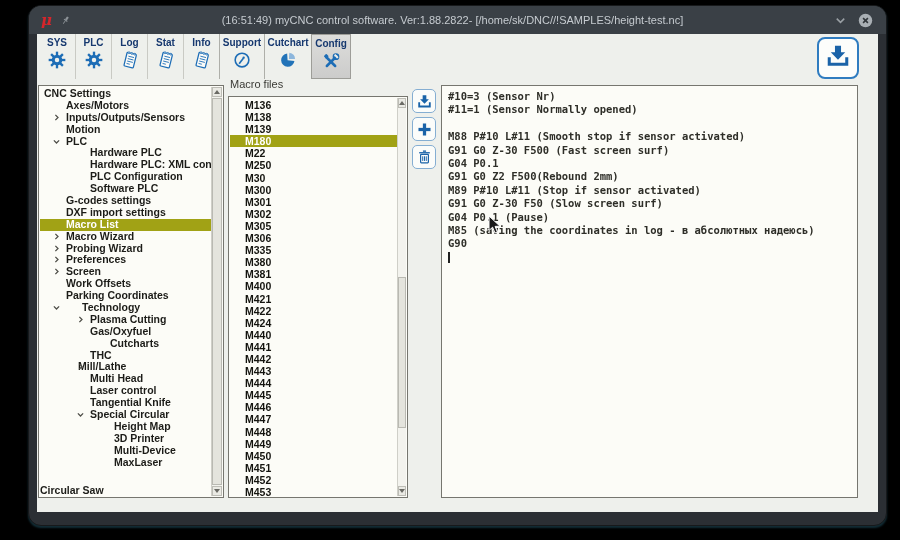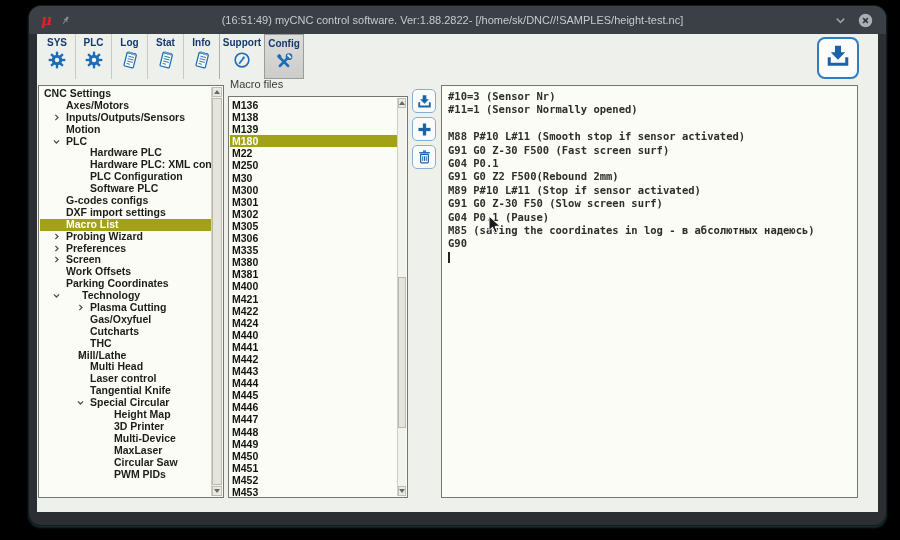--- a/index.html
+++ b/index.html
@@ -51,21 +51,21 @@
   .trow{position:relative;height:11.9px;line-height:11.9px;font-size:10.5px;font-weight:600;
         color:#1c1c18;white-space:nowrap;margin-right:11px;}
   .trow .tlbl{display:block;overflow:hidden;}
   .trow.sel{background:#a1a215;color:#fff;}
   .tree-rows{position:absolute;left:1px;top:2px;right:0;bottom:0;}
   .exp{position:absolute;top:1px;width:10px;height:10px;color:#4e4e48;}
   .exp svg{width:9px;height:9px;display:block;}
 
   
   .lrow{height:12.1px;line-height:12.1px;font-size:10.5px;font-weight:700;color:#14140f;
-        padding-left:2px;white-space:nowrap;margin-right:9px;}
+        padding-left:15px;white-space:nowrap;margin-right:9px;}
   .lrow.sel{background:#a1a215;color:#fff;}
   .list-rows{position:absolute;left:1px;top:2px;right:0;bottom:0;}
 
   
   .sb{position:absolute;top:1px;bottom:1px;right:1px;background:#f3f3ee;border-left:1px solid #cfcfc8;}
   .sb.w10{width:10px}.sb.w8{width:8px}
   .sb .cap{position:absolute;left:0;right:0;height:10px;background:#eaeae4;border:1px solid #bdbdb6;box-sizing:border-box;}
   .sb .cap.up{top:0}.sb .cap.dn{bottom:0}
   .arr{width:0;height:0;margin:2px auto 0;}
   .arr.up{border-left:3px solid transparent;border-right:3px solid transparent;border-bottom:4px solid #6a6a64;}
@@ -194,20 +194,24 @@
                   <circle cx="12.3" cy="3.8" r="1.1"></circle>
                   <circle cx="15.9" cy="3.8" r="1.1"></circle>
                 </g>
               </g>
             </svg></span></div>
         <div class="tab g2 w45"><span class="tab-label">Support</span><span class="tab-icon"><svg viewBox="0 0 24 24" fill="none" stroke="currentColor">
               <circle cx="12" cy="12" r="8.2" stroke-width="1.9"></circle>
               <line x1="13.6" y1="9.8" x2="8.6" y2="16.4" stroke-width="2"></line>
               <circle cx="14" cy="9.3" r="1.4" fill="currentColor" stroke="none"></circle>
             </svg></span></div>
+        <div class="tab g2 w47"><span class="tab-label">Cutchart</span><span class="tab-icon"><svg viewBox="0 0 24 24">
+              <path d="M11 4.2a8 8 0 1 0 8.7 8.9l-8.2-.9z" fill="#2273b8"></path>
+              <path d="M13.6 3.4a8 8 0 0 1 6.9 7.5l-7.4-.2z" fill="#8cb6dc"></path>
+            </svg></span></div>
         <div class="tab g2 selected w40"><span class="tab-label">Config</span><span class="tab-icon"><svg viewBox="0 0 24 24">
               <g stroke="currentColor" stroke-linecap="round">
                 <line x1="6.5" y1="7.5" x2="17" y2="18" stroke-width="3"></line>
                 <line x1="17.5" y1="7.5" x2="7" y2="18" stroke-width="3"></line>
               </g>
               <rect x="4.1" y="4.1" width="4.4" height="4.4" rx="1" transform="rotate(45 6.3 6.3)" fill="currentColor"></rect>
               <circle cx="18" cy="6.8" r="3" fill="none" stroke="currentColor" stroke-width="2"></circle>
               <path d="M16.4 4.4 L20.2 8.2" stroke="#eef0ec" stroke-width="2.4"></path>
             </svg></span></div>
       </div>
@@ -252,34 +256,42 @@
           <div class="trow">
             <span class="tlbl" style="padding-left: 50px;">Hardware PLC: XML configs</span>
           </div>
           <div class="trow">
             <span class="tlbl" style="padding-left: 50px;">PLC Configuration</span>
           </div>
           <div class="trow">
             <span class="tlbl" style="padding-left: 50px;">Software PLC</span>
           </div>
           <div class="trow">
-            <span class="tlbl" style="padding-left: 26px;">G-codes configs</span>
+            <span class="tlbl" style="padding-left: 26px;">G-codes settings</span>
           </div>
           <div class="trow">
             <span class="tlbl" style="padding-left: 26px;">DXF import settings</span>
           </div>
           <div class="trow sel">
             <span class="tlbl" style="padding-left: 26px;">Macro List</span>
           </div>
           <div class="trow">
             <span class="exp" style="left: 12px;">
               <svg viewBox="0 0 24 24" fill="none" stroke="currentColor" stroke-width="3.4">
                 <polyline points="9,5 16,12 9,19"></polyline>
               </svg>
             </span>
+            <span class="tlbl" style="padding-left: 26px;">Macro Wizard</span>
+          </div>
+          <div class="trow">
+            <span class="exp" style="left: 12px;">
+              <svg viewBox="0 0 24 24" fill="none" stroke="currentColor" stroke-width="3.4">
+                <polyline points="9,5 16,12 9,19"></polyline>
+              </svg>
+            </span>
             <span class="tlbl" style="padding-left: 26px;">Probing Wizard</span>
           </div>
           <div class="trow">
             <span class="exp" style="left: 12px;">
               <svg viewBox="0 0 24 24" fill="none" stroke="currentColor" stroke-width="3.4">
                 <polyline points="9,5 16,12 9,19"></polyline>
               </svg>
             </span>
             <span class="tlbl" style="padding-left: 26px;">Preferences</span>
           </div>
@@ -310,21 +322,21 @@
               <svg viewBox="0 0 24 24" fill="none" stroke="currentColor" stroke-width="3.4">
                 <polyline points="9,5 16,12 9,19"></polyline>
               </svg>
             </span>
             <span class="tlbl" style="padding-left: 50px;">Plasma Cutting</span>
           </div>
           <div class="trow">
             <span class="tlbl" style="padding-left: 50px;">Gas/Oxyfuel</span>
           </div>
           <div class="trow">
-            <span class="tlbl" style="padding-left: 50px;">Cutcharts</span>
+            <span class="tlbl" style="padding-left: 70px;">Cutcharts</span>
           </div>
           <div class="trow">
             <span class="tlbl" style="padding-left: 50px;">THC</span>
           </div>
           <div class="trow">
             <span class="exp" style="left: 36px;">
               <svg viewBox="0 0 24 24" fill="none" stroke="currentColor" stroke-width="3.4">
                 <polyline points="9,5 16,12 9,19"></polyline>
               </svg>
             </span>
@@ -353,21 +365,21 @@
           <div class="trow">
             <span class="tlbl" style="padding-left: 74px;">3D Printer</span>
           </div>
           <div class="trow">
             <span class="tlbl" style="padding-left: 74px;">Multi-Device</span>
           </div>
           <div class="trow">
             <span class="tlbl" style="padding-left: 74px;">MaxLaser</span>
           </div>
           <div class="trow">
-            <span class="tlbl" style="padding-left: 74px;">Circular Saw</span>
+            <span class="tlbl" style=" margin-top: 16px;">Circular Saw</span>
           </div>
           <div class="trow">
             <span class="tlbl" style="padding-left: 74px;">PWM PIDs</span>
           </div>
         </div>
       <div class="sb w10">
         <div class="cap up">
             <div class="arr up"></div>
           </div>
         <div class="thumb tree-thumb"></div>

